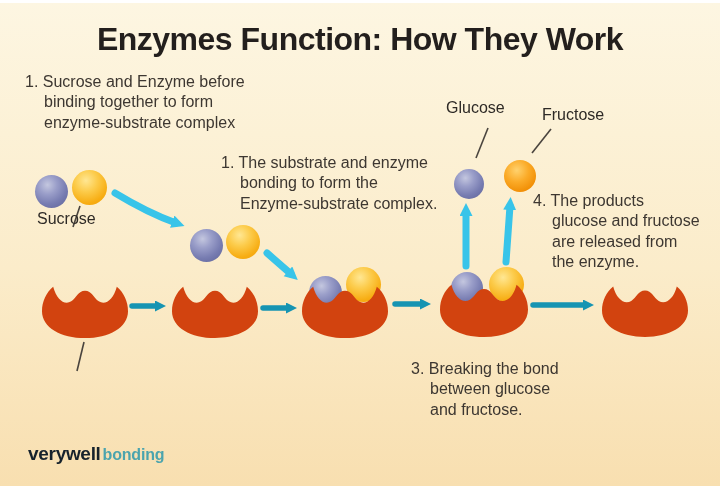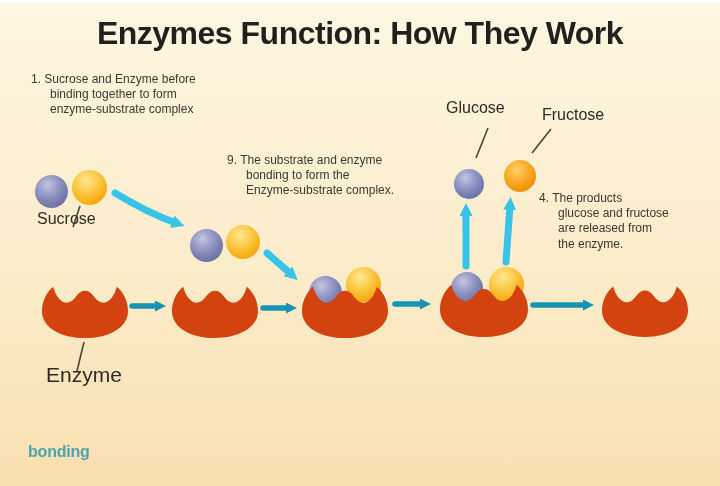--- a/index.html
+++ b/index.html
@@ -2,26 +2,26 @@
 <html style="--bg-top: #fdf6e2; --bg-mid: #fbecca; --bg-bottom: #f8dfb0; --enzyme-red: #d2430f; --arrow-cyan: #38c4e9; --arrow-teal: #1694b2; --sphere-purple: #787db3; --sphere-gold: #f8b017; --sphere-orange: #f2950a; --text-dark: #3d3731; --title-dark: #231f1d; --brand-navy: #16222c; --brand-teal: #4ba4ae; --pointer-line: #4a443e;"><head>
 <meta charset="utf-8">
 <style>
   html,body{margin:0;padding:0;background:#e8e8e8;font-family:"Liberation Sans",sans-serif;}
   .canvas{
     position:relative;width:720px;height:486px;overflow:hidden;
     background:linear-gradient(180deg,var(--bg-top) 0%,var(--bg-mid) 55%,var(--bg-bottom) 100%);
   }
   .top-strip{position:absolute;top:0;left:0;width:720px;height:3px;background:#ffffff;}
   .title{
-    position:absolute;top:13px;left:0;right:0;margin:2px;text-align:center;
+    position:absolute;top:13px;left:0;right:0;margin:8px;text-align:center;
     font-size:32px;font-weight:700;letter-spacing:-0.5px;color:var(--title-dark);
   }
   .step{
-    position:absolute;font-size:12px;line-height:1.27;color:var(--text-dark);
-    white-space:pre-line;padding-left:19px;text-indent:-19px;margin-left:6px;
+    position:absolute;font-size:16px;line-height:1.27;color:var(--text-dark);
+    white-space:pre-line;padding-left:19px;text-indent:-19px;
   }
   .step1{left:25px;top:72px;width:250px;}
   .step2{left:221px;top:153px;width:250px;}
   .step3{left:411px;top:359px;width:200px;}
   .step4{left:533px;top:191px;width:185px;}
   .lbl{position:absolute;font-size:16px;color:#2e2a26;}
   .sucrose-lbl{left:37px;top:210px;}
   .enzyme-lbl{left:46px;top:363px;font-size:21px;}
   .glucose-lbl{left:446px;top:99px;}
   .fructose-lbl{left:542px;top:106px;}
@@ -40,23 +40,26 @@
 <body>
 
 <div class="canvas">
   <div class="top-strip"></div>
 
   <h1 class="title">Enzymes Function: How They Work</h1>
 
   <div class="step step1">1. Sucrose and Enzyme before
 binding together to form
 enzyme-substrate complex</div>
-  <div class="step step2">9. The substrate and enzyme
+  <div class="step step2">1. The substrate and enzyme
 bonding to form the
 Enzyme-substrate complex.</div>
+  <div class="step step3">3. Breaking the bond
+between glucose
+and fructose.</div>
   <div class="step step4">4. The products
 glucose and fructose
 are released from
 the enzyme.</div>
 
   <svg class="overlay" width="720" height="486" viewBox="0 0 720 486">
     <defs>
       <marker id="mcy" markerUnits="userSpaceOnUse" markerWidth="18" markerHeight="16" refX="4" refY="6.5" orient="auto">
         <path d="M0,0 L13,6.5 L0,13 Z" style="fill:var(--arrow-cyan)"></path>
       </marker>
@@ -116,20 +119,20 @@
         <path style="fill:var(--enzyme-red)" d="M13,7 C17,23 26,30 34,25 C40,21 42,12 50,12 C58,12 60,21 66,25 C74,30 83,23 87,7 C95,14 100,25 100,37 C100,57 78,70 50,70 C22,70 0,57 0,37 C0,25 5,14 13,7 Z"></path>
       </svg>
   </div>
   <div class="enzyme" style="left:602px;top:281px;width:86px;height:56px;">
     <svg viewBox="0 0 100 70" preserveAspectRatio="none">
         <path style="fill:var(--enzyme-red)" d="M13,7 C17,23 26,30 34,25 C40,21 42,12 50,12 C58,12 60,21 66,25 C74,30 83,23 87,7 C95,14 100,25 100,37 C100,57 78,70 50,70 C22,70 0,57 0,37 C0,25 5,14 13,7 Z"></path>
       </svg>
   </div>
 
   <div class="lbl sucrose-lbl">Sucrose</div>
-  <div class="lbl enzyme-lbl">Enzyme</div>
   <div class="lbl glucose-lbl">Glucose</div>
   <div class="lbl fructose-lbl">Fructose</div>
 
   <div class="logo">
+    <span class="brand">verywell</span>
     <span class="suffix">bonding</span>
   </div>
 </div>
 
 </body></html>

